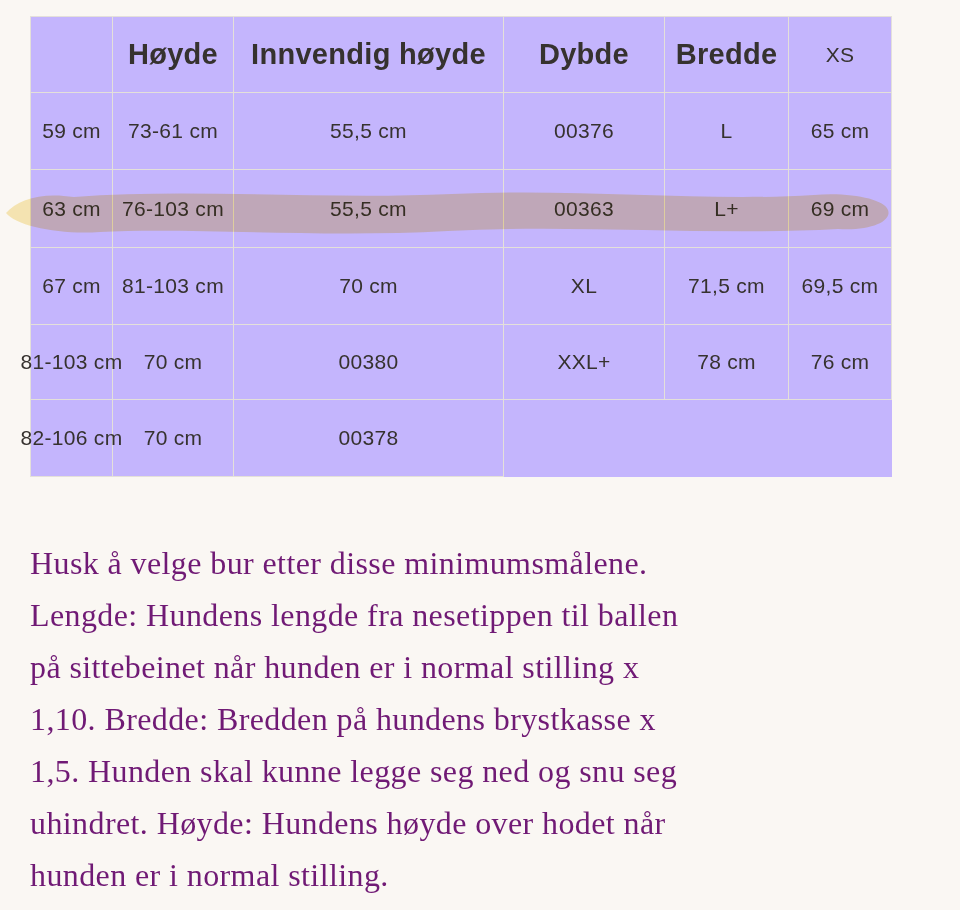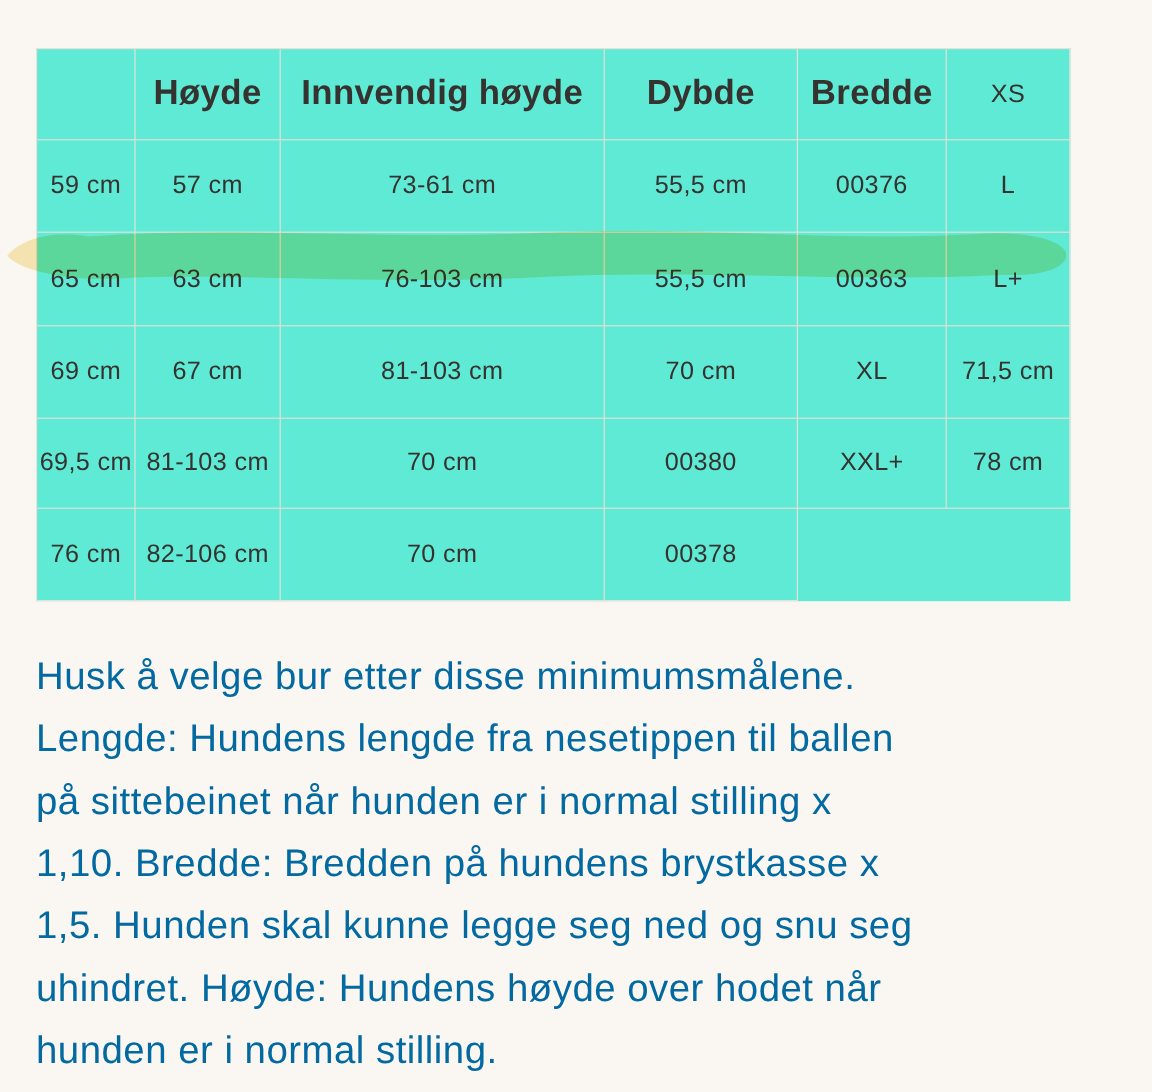--- a/index.html
+++ b/index.html
@@ -14,27 +14,27 @@
     overflow: hidden;
     background: var(--background);
     font-family: "Liberation Sans", "DejaVu Sans", sans-serif;
     color: var(--text);
   }
   .page { position: relative; width: 960px; height: 910px; }
 
   
   .size-table {
     position: absolute;
-    left: 30px; top: 40px;
+    left: 30px; top: 16px;
     display: grid;
     grid-template-columns: 82px 121px 270px 161px 124px 103px;
     grid-template-rows: 76px 77px 78px 77px 75px 77px;
     border-top: 1px solid var(--border);
     border-left: 1px solid var(--border);
-    background: #5eead4;
+    background: #c4b5fd;
   }
   .cell {
     border-right: 1px solid var(--border);
     border-bottom: 1px solid var(--border);
     display: flex;
     align-items: center;
     justify-content: center;
     font-size: 21px;
     letter-spacing: 0.3px;
     white-space: nowrap;
@@ -55,40 +55,40 @@
     fill-opacity: 0.58;
   }
 
   
   .note {
     position: absolute;
     left: 30px; top: 537px;
     font-size: 32px;
     line-height: 52px;
     letter-spacing: 0.4px;
-    color: #0369a1;
+    color: #701a75;
+    font-family: Liberation Serif, serif;
   }
   .note-line { white-space: nowrap; }
 </style>
 </head>
 <body>
 
 <div class="page">
 
   <div class="size-table">
 
     <div class="cell header"></div>
     <div class="cell header">Høyde</div>
     <div class="cell header">Innvendig høyde</div>
     <div class="cell header">Dybde</div>
     <div class="cell header">Bredde</div>
 
     <div class="cell">XS</div>
     <div class="cell">59 cm</div>
-    <div class="cell">57 cm</div>
     <div class="cell">73-61 cm</div>
     <div class="cell">55,5 cm</div>
     <div class="cell">00376</div>
 
     <div class="cell">L</div>
     <div class="cell">65 cm</div>
     <div class="cell">63 cm</div>
     <div class="cell">76-103 cm</div>
     <div class="cell">55,5 cm</div>
     <div class="cell">00363</div>

